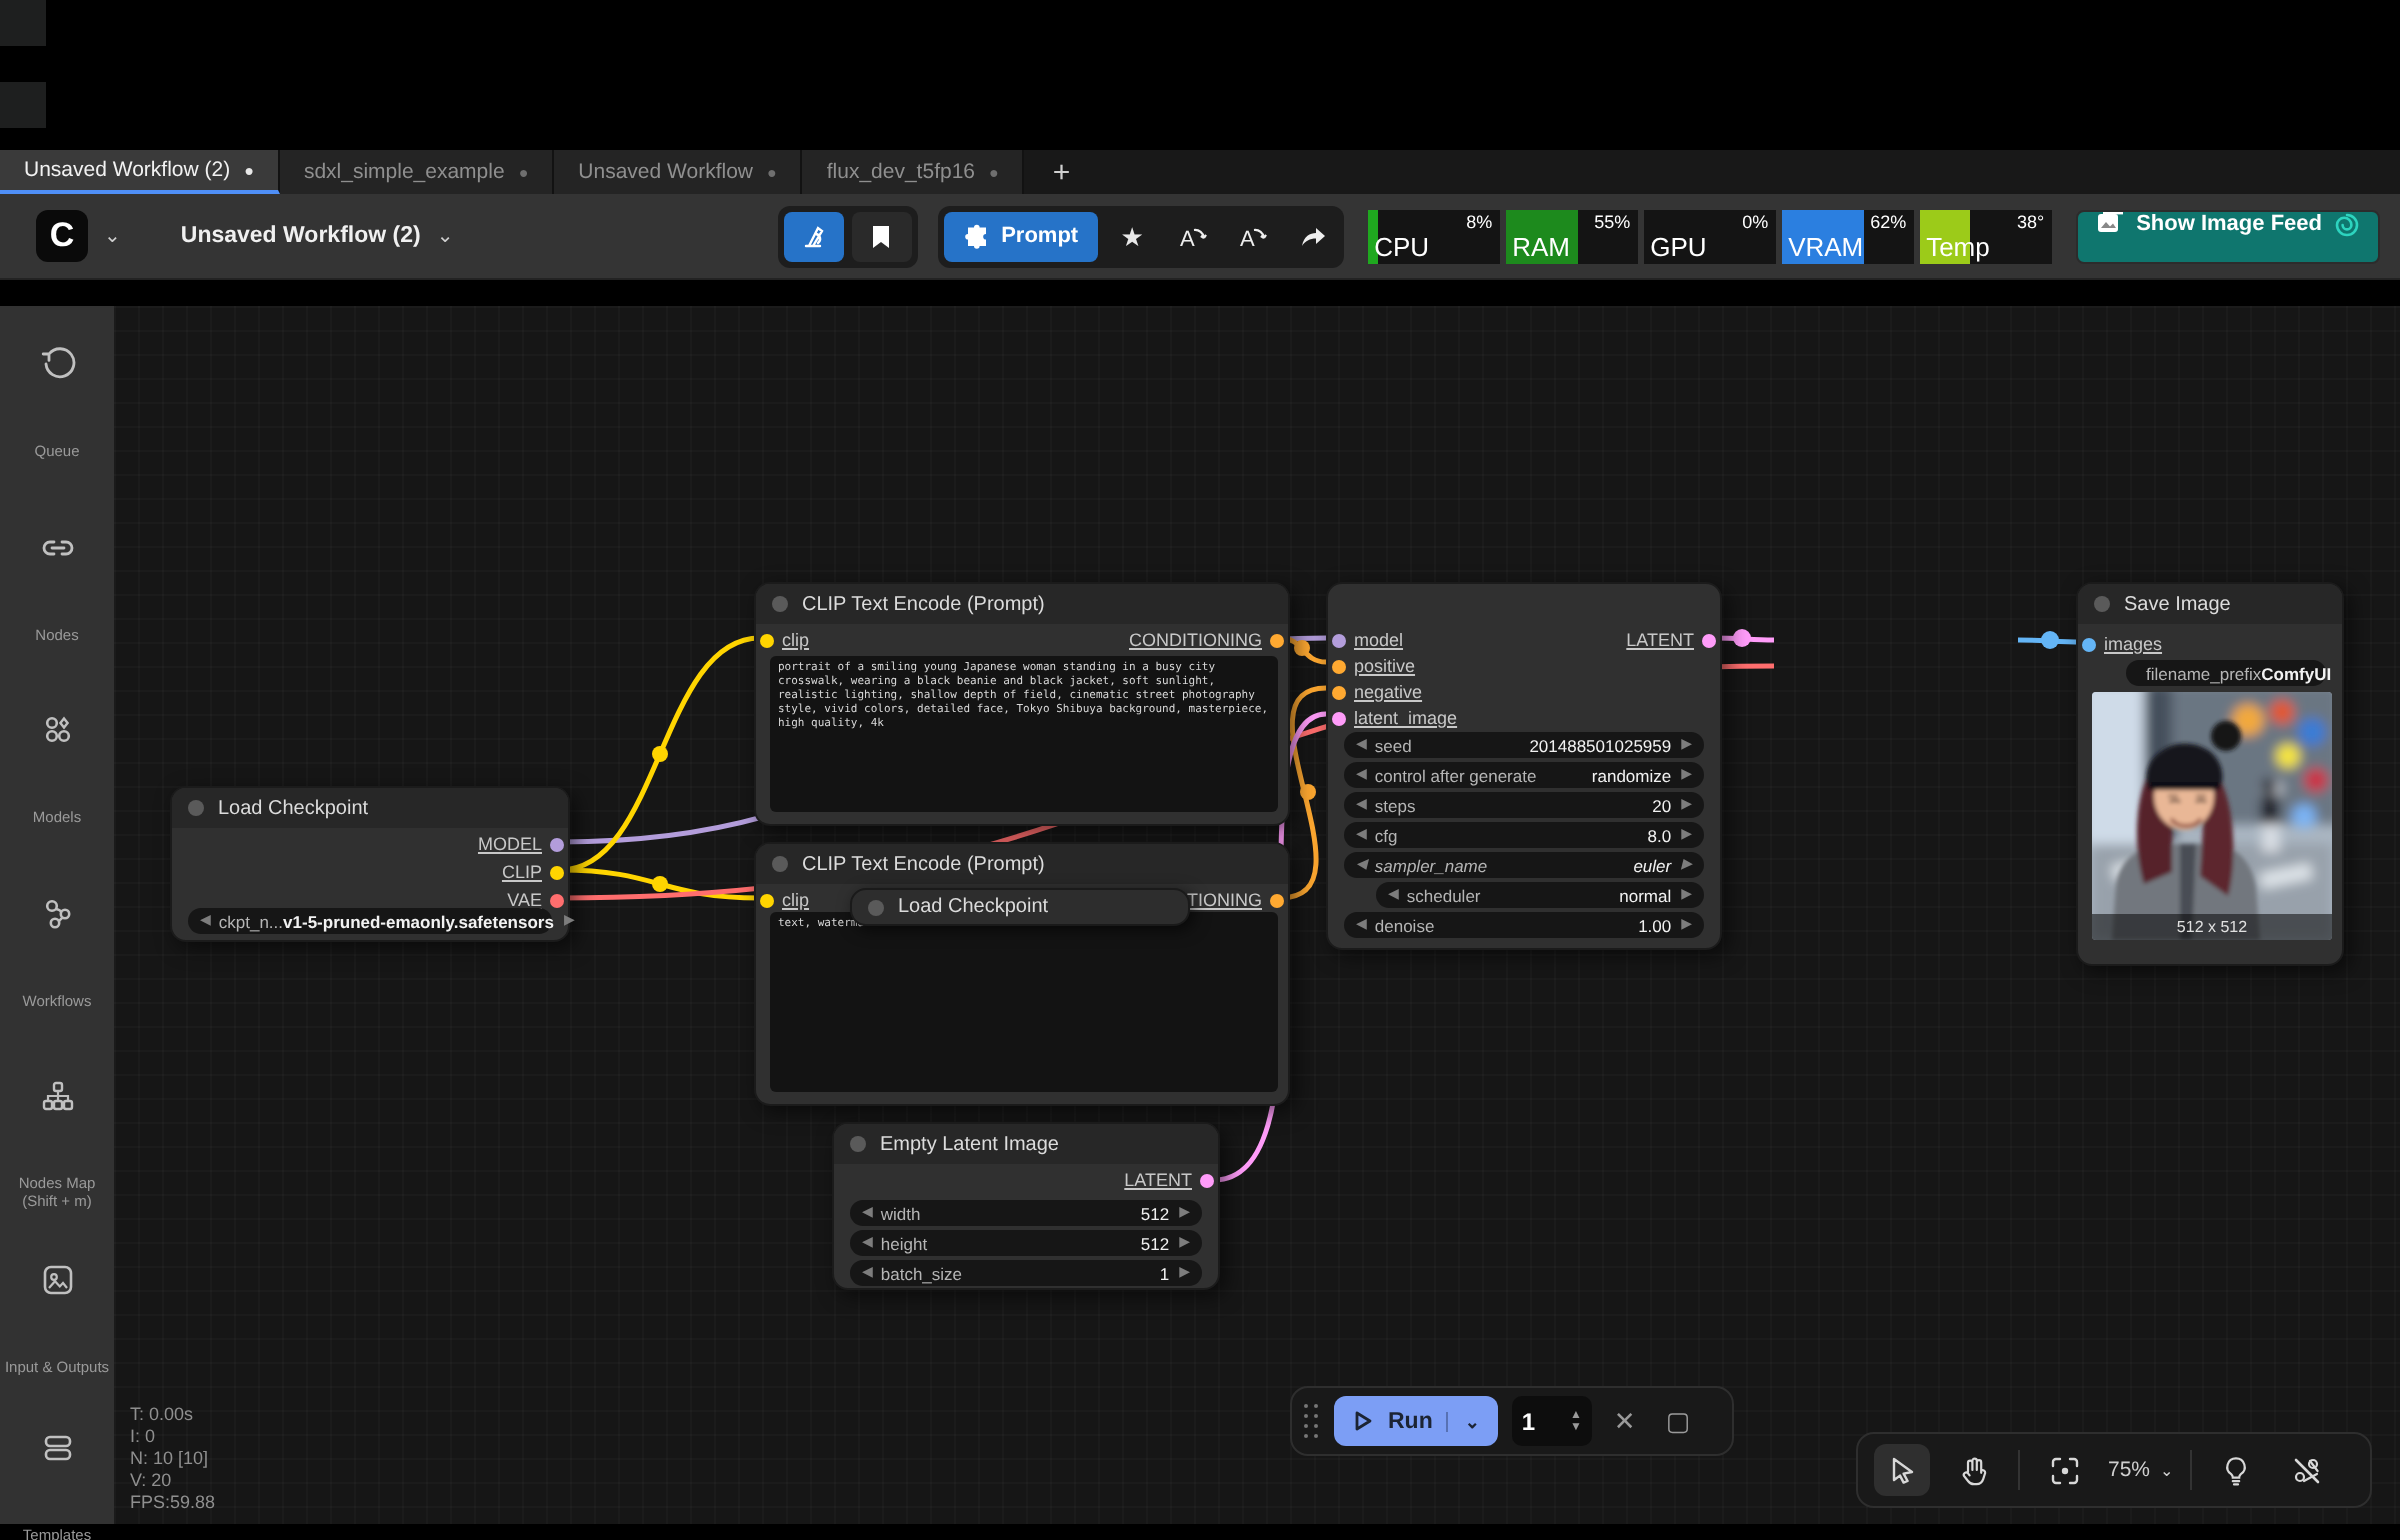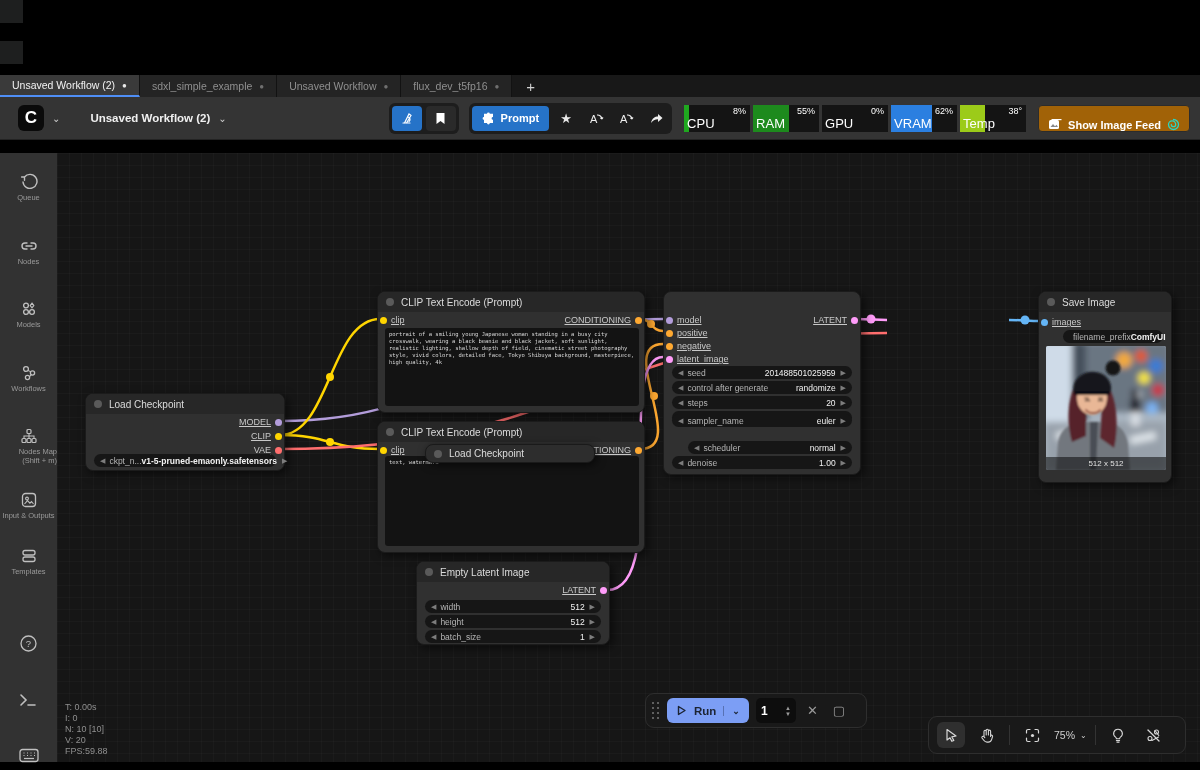--- a/index.html
+++ b/index.html
@@ -26,30 +26,30 @@
   .btn-group { display:flex; align-items:center; background:#1d1d1d; border-radius:6px; padding:3px; gap:4px; margin-left:10px; }
   .sq-btn { width:30px; height:25px; border-radius:4px; display:flex; align-items:center; justify-content:center; background:#2a2a2a; }
   .sq-btn.blue { background:#2673c8; }
   .manager-btn { height:25px; border-radius:4px; background:#2673c8; color:#fff; font-size:11px; font-weight:bold; display:flex; align-items:center; gap:6px; padding:0 10px; }
   .icon-plain { width:26px; height:25px; display:flex; align-items:center; justify-content:center; color:#e8e8e8; font-size:13px; }
   .stats-row { display:flex; gap:3px; margin-left:12px; }
   .stat-box { position:relative; width:66px; height:27px; background:#141414; overflow:hidden; }
   .stat-fill { position:absolute; left:0; top:0; bottom:0; }
   .stat-label { position:absolute; left:3px; bottom:1px; font-size:13px; color:#fff; }
   .stat-value { position:absolute; right:4px; top:1px; font-size:9px; color:#fff; }
-  .feed-btn { height:27px; display:flex; align-items:flex-end; gap:6px; background:#a16207; border:1px solid #2c2c2c; border-radius:4px; color:#fff; font-size:11px; font-weight:bold; padding:0 9px; margin-left:12px; }
+  .feed-btn { height:27px; display:flex; align-items:flex-start; gap:6px; background:#0f766e; border:1px solid #2c2c2c; border-radius:4px; color:#fff; font-size:11px; font-weight:bold; padding:0 9px; margin-left:12px; }
 
   
   #status-strip { position:absolute; left:0; top:140px; width:1200px; height:13px; background:#212121; }
   #status-strip span { font-size:9px; font-weight:bold; color:#e8e8e8; margin-left:4px; line-height:13px; }
 
   
   #sidebar { position:absolute; left:0; top:153px; width:57px; height:609px; background:#323232; display:flex; flex-direction:column; align-items:center; }
   .side-item { width:57px; display:flex; flex-direction:column; align-items:center; gap:3px; color:#c0c0c0; }
-  .side-item .lbl { font-size:7.5px; color:#9a9a9a; text-align:right; line-height:8.5px; }
+  .side-item .lbl { font-size:7.5px; color:#9a9a9a; text-align:center; line-height:8.5px;margin-top:28px; }
   .side-item svg { display:block; }
 
   
   #canvas { position:absolute; left:57px; top:153px; width:1143px; height:609px; background-color:#161616;
     background-image:linear-gradient(rgba(255,255,255,0.022) 1px, transparent 1px),linear-gradient(90deg, rgba(255,255,255,0.022) 1px, transparent 1px);
     background-size:12px 12px; overflow:hidden; }
   #wires { position:absolute; left:0; top:0; z-index:1; }
 
   .node { position:absolute; background:#303030; border:1px solid #1b1b1b; border-radius:8px; box-shadow:3px 3px 10px rgba(0,0,0,.55); z-index:2; }
   .node-title { height:20px; background:#272727; border-radius:7px 7px 0 0; display:flex; align-items:center; gap:7px; padding:0 8px; font-size:10px; color:#dcdcdc; }
@@ -373,21 +373,21 @@
         <span class="wlabel">steps</span>
         <span class="wvalue">20</span>
         <span class="arrow">▶</span>
       </div>
       <div class="pill" style="left:8px; right:8px; top:119px;">
         <span class="arrow">◀</span>
         <span class="wlabel">cfg</span>
         <span class="wvalue">8.0</span>
         <span class="arrow">▶</span>
       </div>
-      <div class="pill" style="left:8px; right:8px; top:122px;">
+      <div class="pill" style="left:8px; right:8px; top:134px;font-style:italic;">
         <span class="arrow">◀</span>
         <span class="wlabel">sampler_name</span>
         <span class="wvalue">euler</span>
         <span class="arrow">▶</span>
       </div>
       <div class="pill" style="left:24px; right:8px; top:149px;justify-content:flex-end;">
         <span class="arrow">◀</span>
         <span class="wlabel">scheduler</span>
         <span class="wvalue">normal</span>
         <span class="arrow">▶</span>

